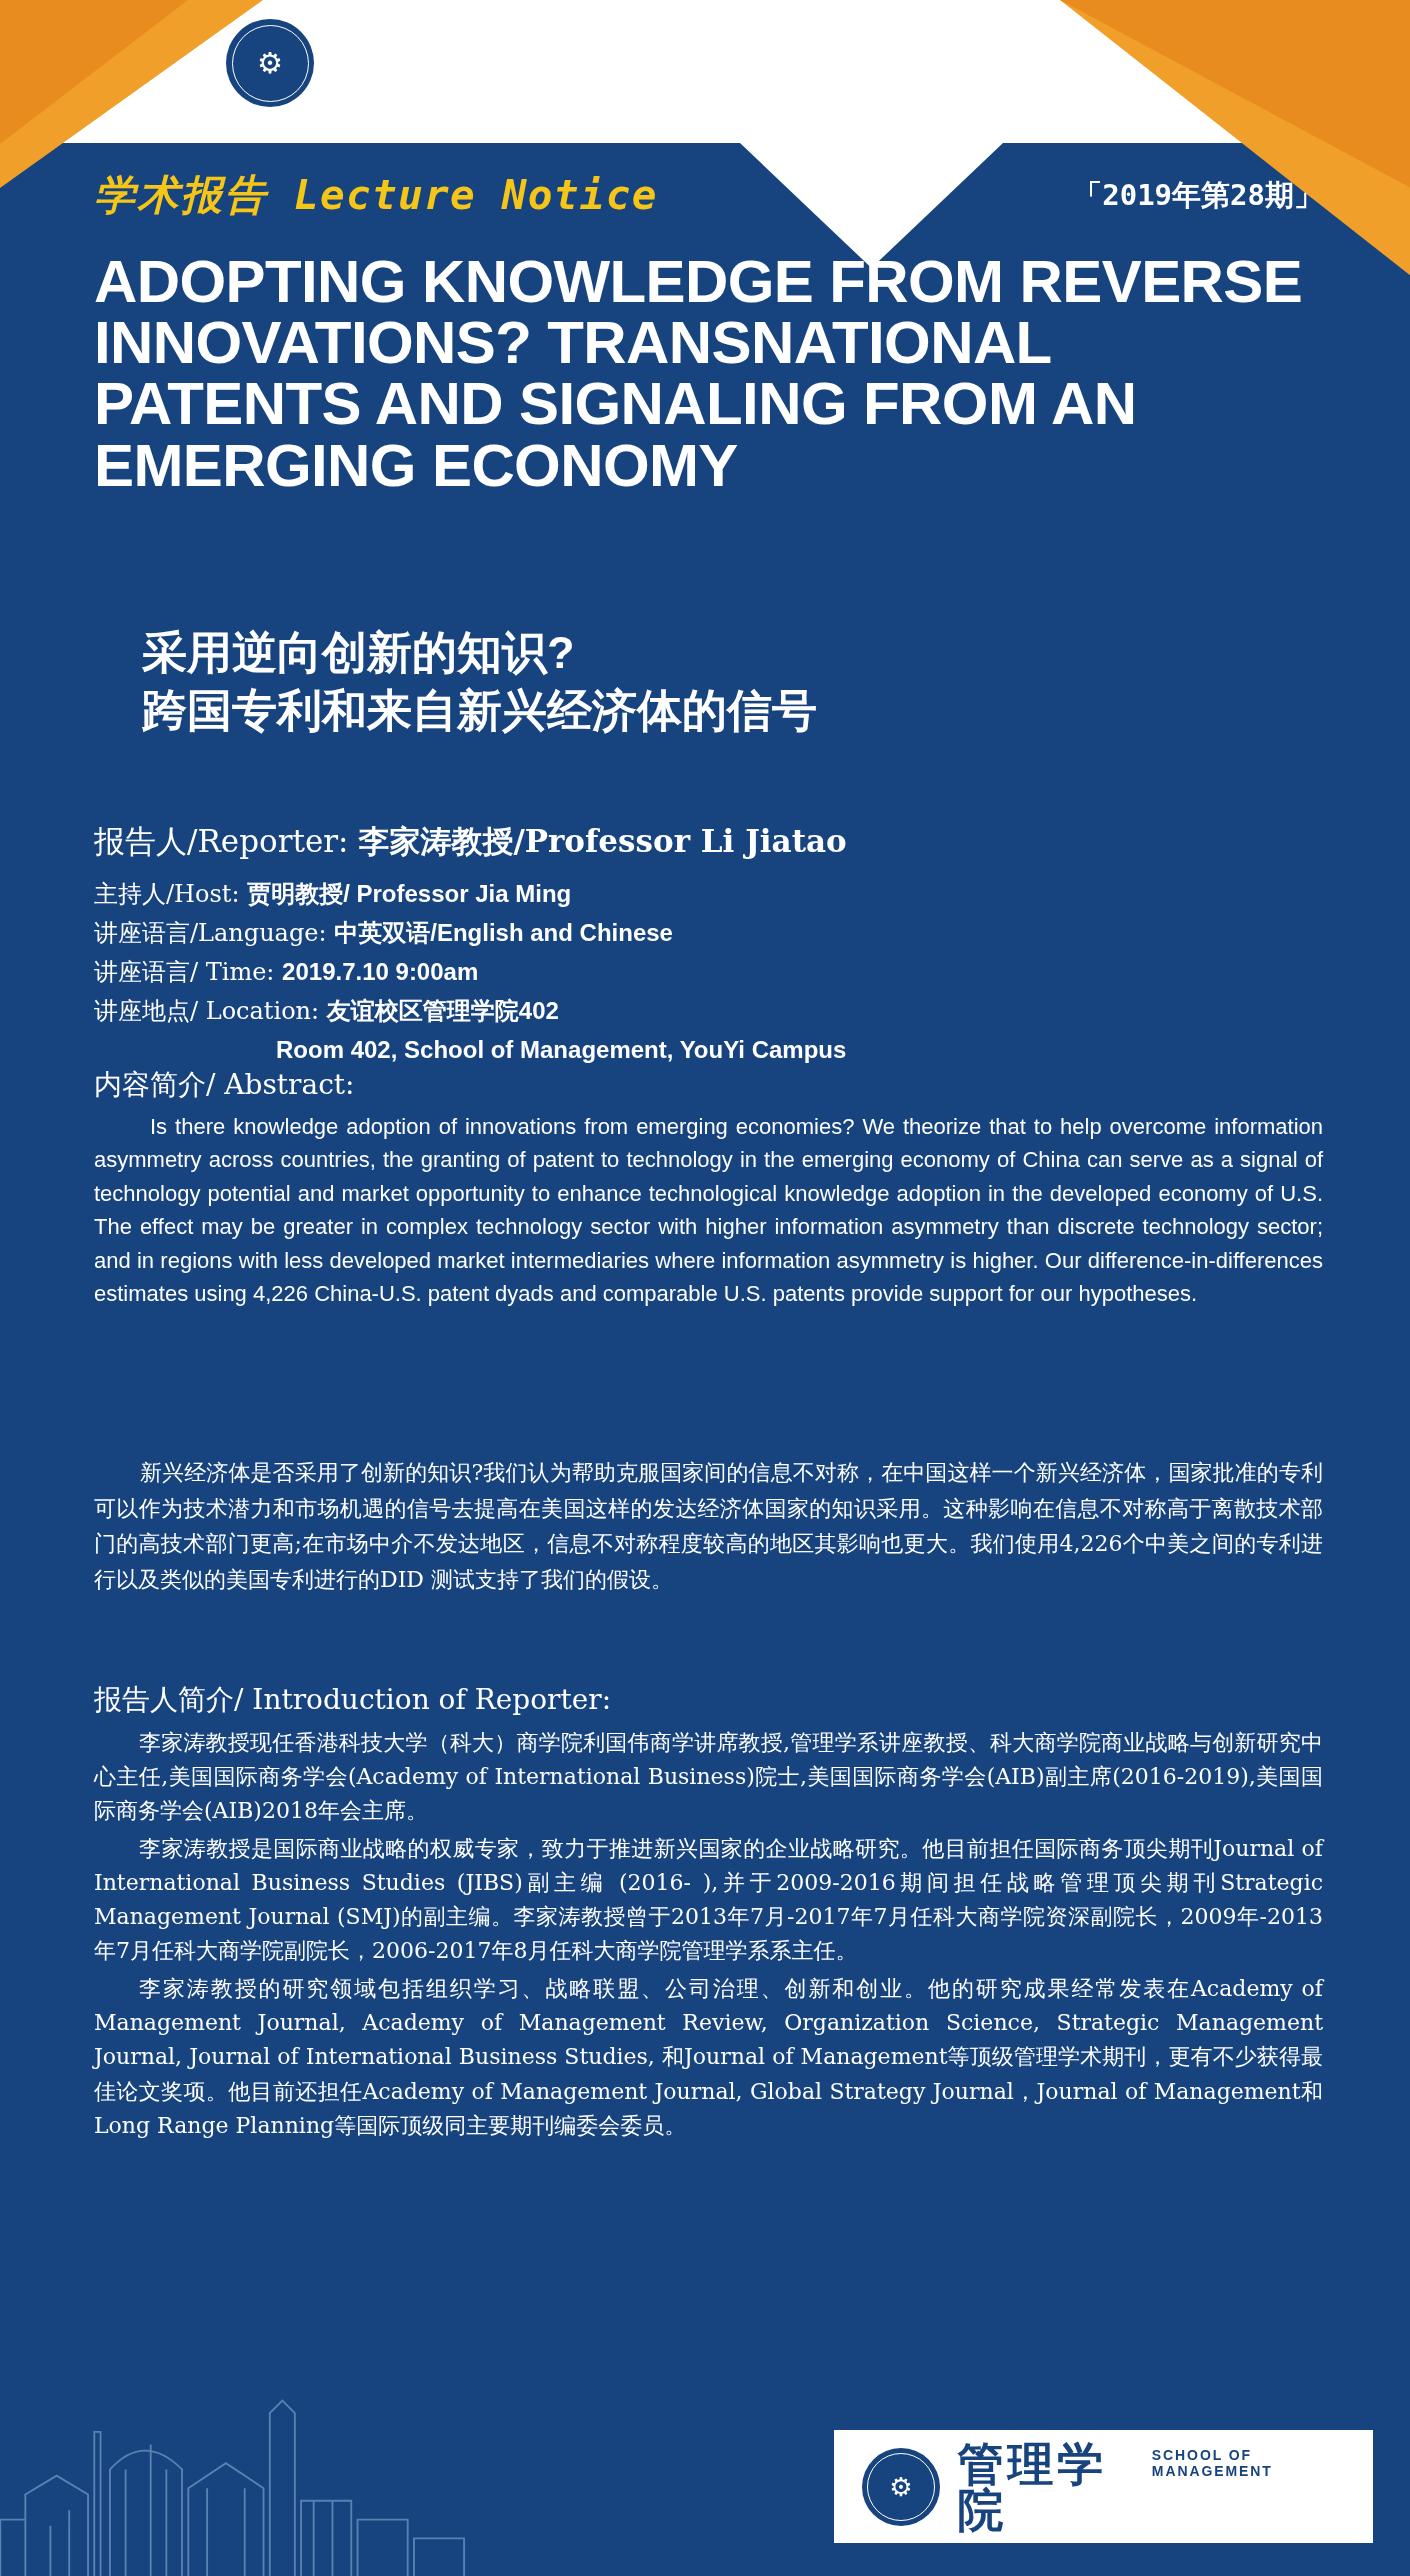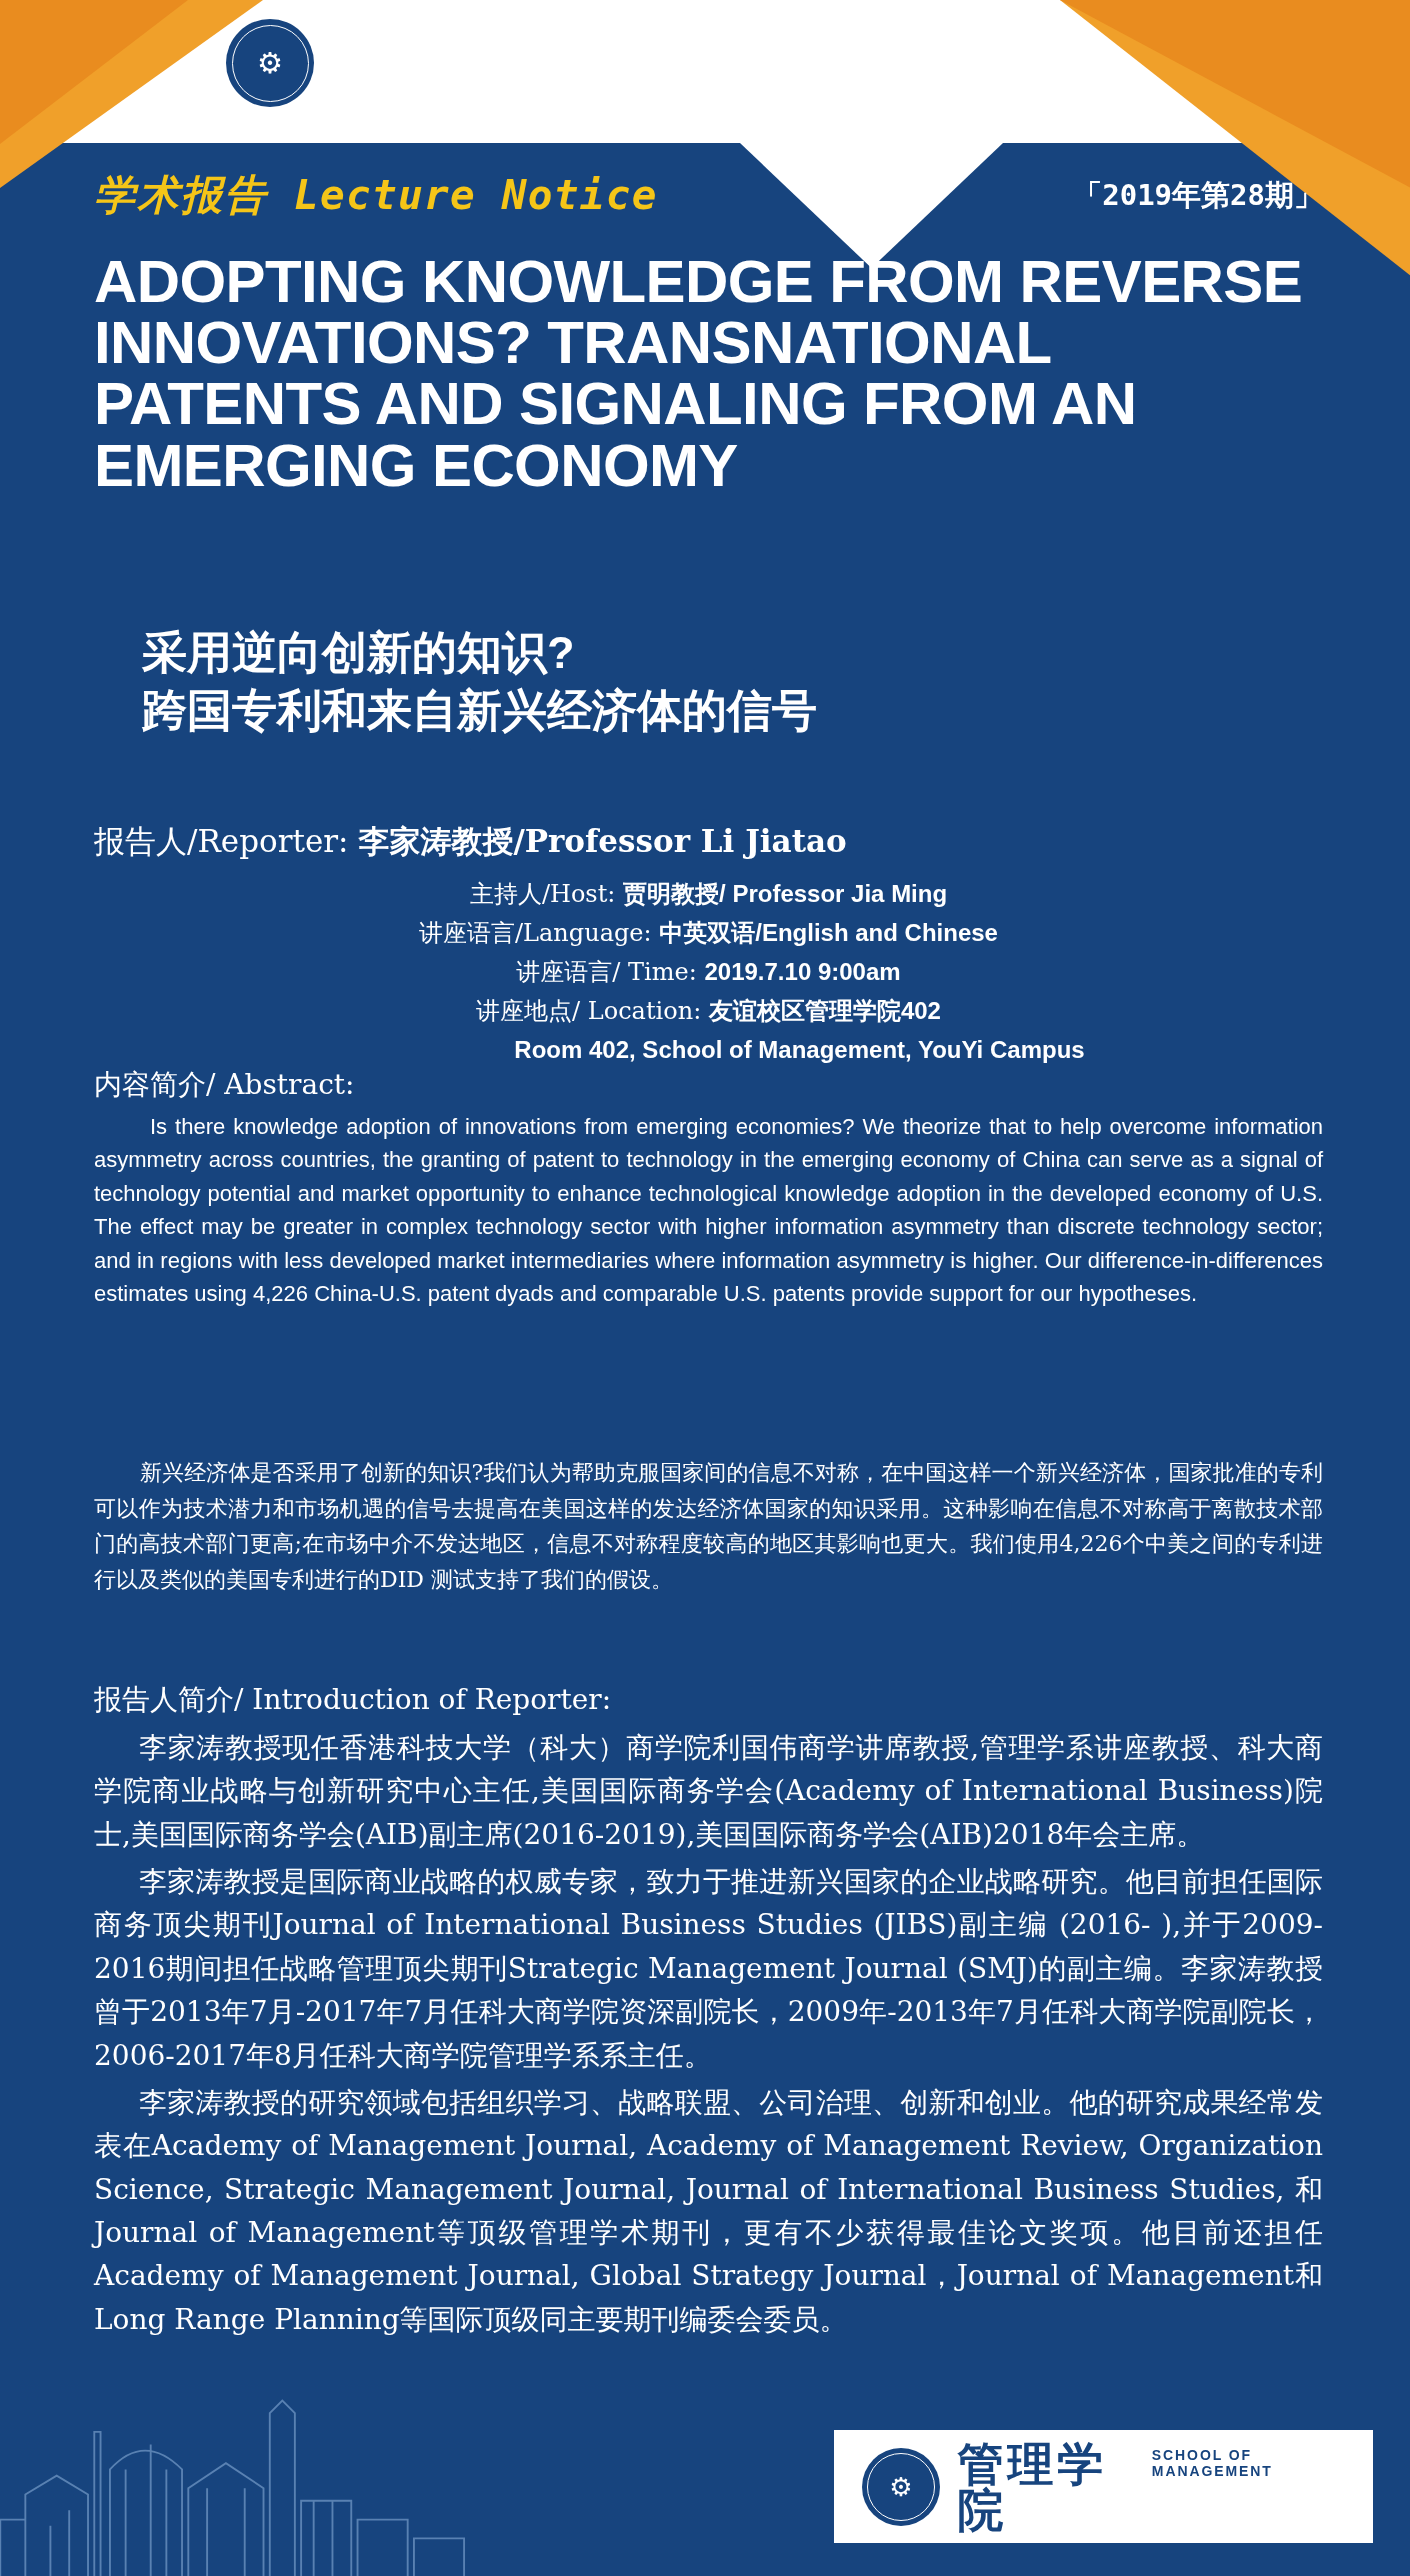--- a/index.html
+++ b/index.html
@@ -188,21 +188,20 @@
   .reporter b { font-weight: bold; }
   .meta {
     position: absolute;
     top: 875px;
     left: 94px;
     width: 1229px;
     color: #ffffff;
     font-size: 24px;
     line-height: 1.62;
     font-family: "DejaVu Serif", serif;
-    text-align: center;
   }
   .meta .en { font-family: "Liberation Sans", sans-serif; font-weight: bold; }
   .meta-indent { padding-left: 182px; }
 
   
   .section-title {
     color: #ffffff;
     font-size: 28px;
     font-family: "DejaVu Serif", serif;
   }
@@ -241,21 +240,21 @@
     position: absolute;
     top: 1681px;
     left: 94px;
   }
   .intro-body {
     position: absolute;
     top: 1726px;
     left: 94px;
     width: 1229px;
     color: #ffffff;
-    font-size: 28px;
+    font-size: 22px;
     line-height: 1.55;
     text-align: justify;
     font-family: "DejaVu Serif", serif;
   }
   .intro-body p {
     margin: 0 0 3.8px 0;
     text-indent: 45px;
   }
 
   

